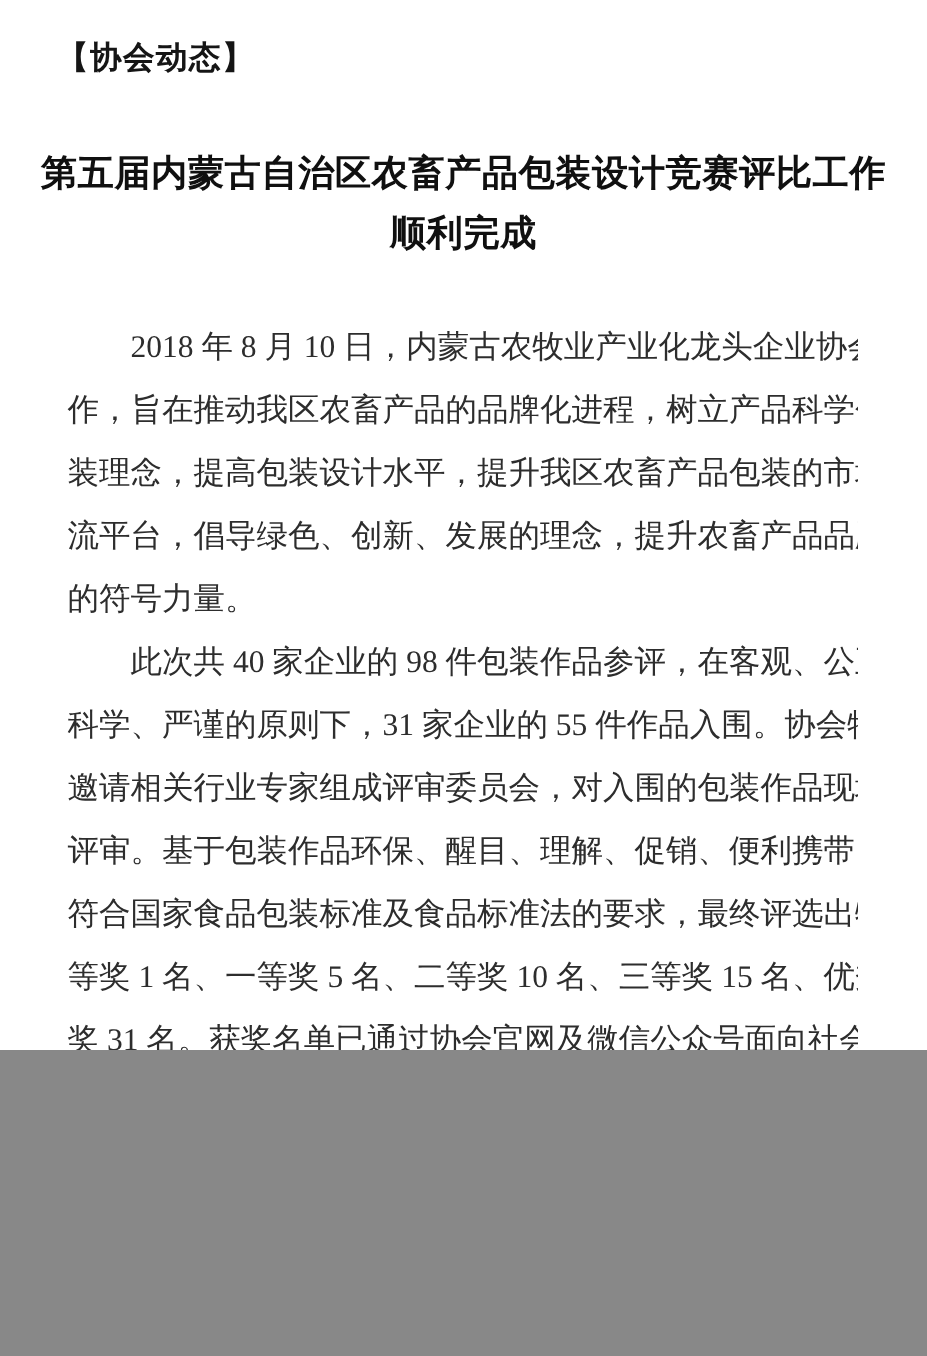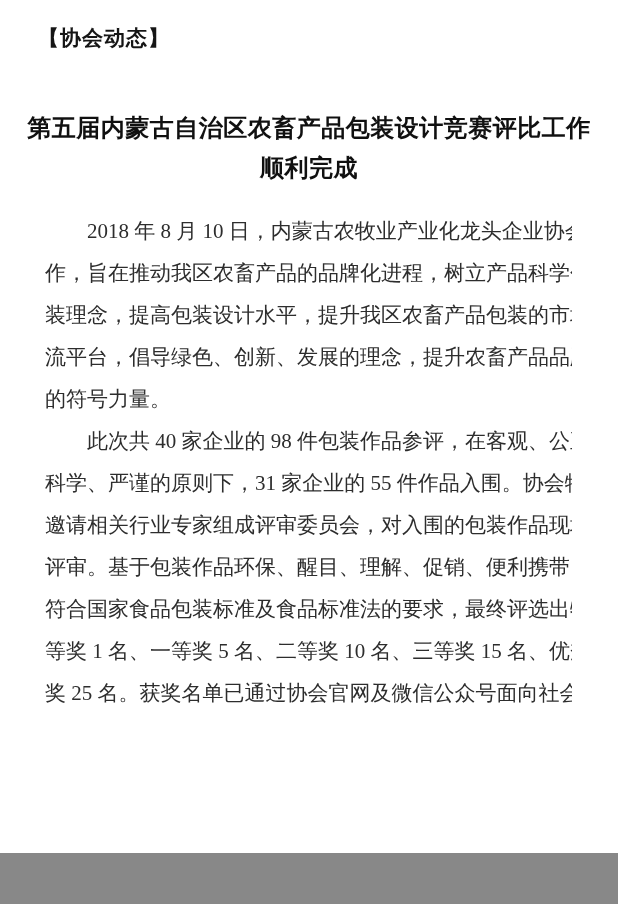--- a/index.html
+++ b/index.html
@@ -1,38 +1,38 @@
 <!DOCTYPE html>
 <html><head>
 <meta charset="utf-8">
 <style>
   html, body { margin: 0; padding: 0; background: #888; }
   .page {
     position: relative;
     width: 618px;
-    height: 853px;
+    height: 700px;
     margin: 0 auto;
     background: #ffffff;
     overflow: hidden;
     box-sizing: border-box;
   }
   .section-tag {
     position: absolute;
     left: 38px;
     top: 24px;
     font-family: "Liberation Sans", sans-serif;
     font-weight: 700;
     font-size: 21px;
     color: #151515;
     letter-spacing: 1px;
   }
   .title {
     position: absolute;
     left: 0;
-    top: 108px;
+    top: 96px;
     width: 618px;
     margin: 0;
     text-align: center;
     font-family: "Liberation Serif", serif;
     font-weight: 700;
     font-size: 24px;
     line-height: 40px;
     color: #101010;
     letter-spacing: 0.5px;
   }
@@ -95,20 +95,20 @@
       <span class="line last">的符号力量。</span>
     </p>
 
     <p class="para">
       <span class="line indent">此次共 40 家企业的 98 件包装作品参评，在客观、公正、</span>
       <span class="line">科学、严谨的原则下，31 家企业的 55 件作品入围。协会特</span>
       <span class="line">邀请相关行业专家组成评审委员会，对入围的包装作品现场</span>
       <span class="line">评审。基于包装作品环保、醒目、理解、促销、便利携带、</span>
       <span class="line">符合国家食品包装标准及食品标准法的要求，最终评选出特</span>
       <span class="line">等奖 1 名、一等奖 5 名、二等奖 10 名、三等奖 15 名、优秀</span>
-      <span class="line">奖 25 名。获奖名单已通过协会官网及微信公众号面向社会</span>
+      <span class="line">奖 31 名。获奖名单已通过协会官网及微信公众号面向社会</span>
     </p>
 
   </div>
 
   <div class="page-number">- 5 -</div>
 
 </div>
 
 </body></html>

